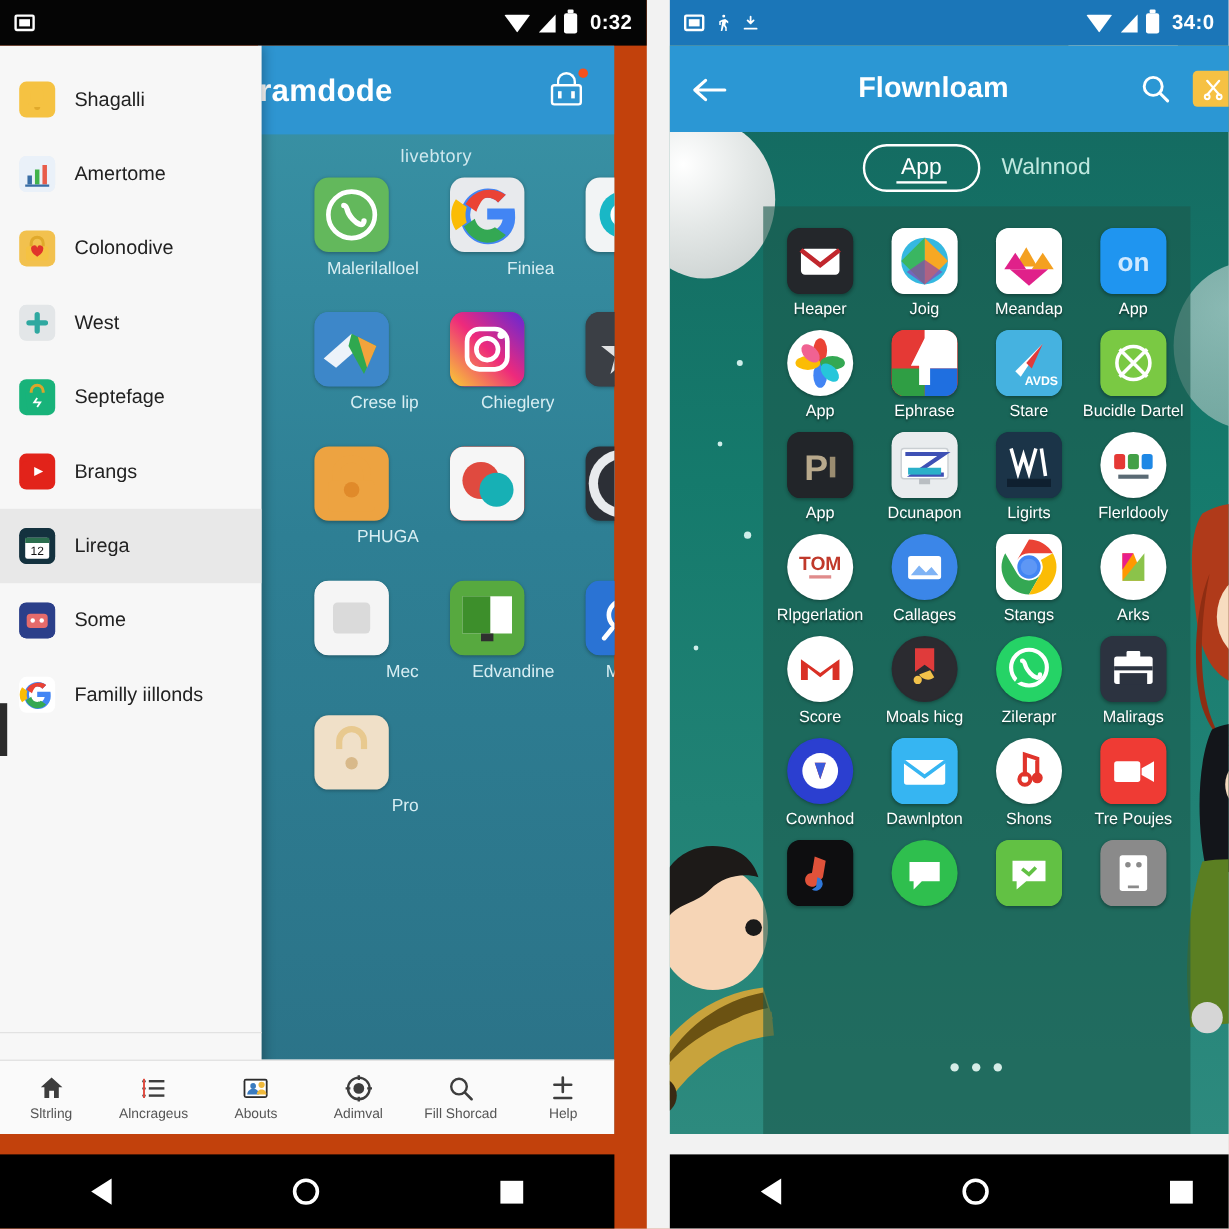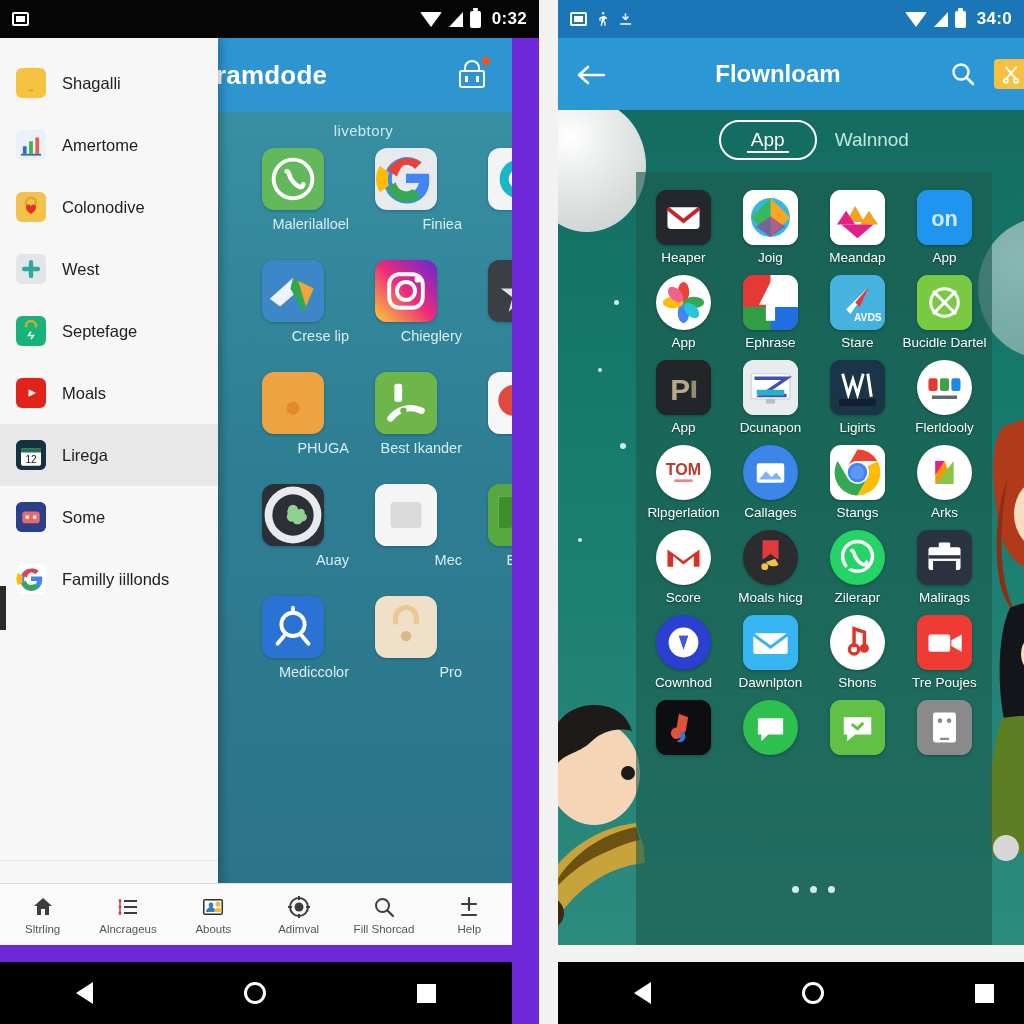--- a/index.html
+++ b/index.html
@@ -7,21 +7,21 @@
   body {
     background:#f2f2f2;
     font-family:"Liberation Sans", sans-serif;
     overflow:hidden;
     position:relative;
   }
   .stage { position:absolute; inset:0; display:flex; }
 
   
   .phone { position:relative; overflow:hidden; }
-  .phone-left  { width:592px; height:1024px; background:#6d28d9; }
+  .phone-left  { width:592px; height:1024px; background:#c2410c; }
   .phone-right { width:512px; height:1024px; background:#f2f2f2;margin-left:19px; }
 
   
   .statusbar {
     height:38px; display:flex; align-items:center;
     padding:0 12px; color:#fff; font-size:15px; font-weight:bold;
   }
   .sb-left-dark { background:#050505; }
   .sb-right-blue { background:#1b76b8; }
   .sb-icons-left { display:flex; align-items:center; gap:8px; }
@@ -310,29 +310,20 @@
           <div class="l-cell">
             <div class="l-ic" style="background:#eda341"><svg viewBox="0 0 48 48" width="100%" height="100%">
                 <rect width="48" height="48" fill="#2e7f94" opacity="0"></rect>
                 <path d="M14 22v-4a10 10 0 0120 0v4" stroke="#eda341" stroke-width="5" fill="none"></path>
                 <rect x="9" y="22" width="30" height="20" rx="3" fill="#eda341"></rect>
                 <circle cx="24" cy="28" r="5" fill="#e08a2a"></circle>
               </svg></div>
             <div class="l-lbl">PHUGA</div>
           </div>
           <div class="l-cell">
-            <div class="l-ic" style="background:#6fb64a"><svg viewBox="0 0 48 48" width="100%" height="100%">
-                <rect width="48" height="48" fill="#6fb64a"></rect>
-                <rect x="15" y="9" width="6" height="14" rx="2" fill="#fff"></rect>
-                <path d="M12 36c6-8 16-10 24-6" stroke="#fff" stroke-width="5" fill="none" stroke-linecap="round"></path>
-                <circle cx="22" cy="30" r="2.5" fill="#6fb64a"></circle>
-              </svg></div>
-            <div class="l-lbl">Best Ikander</div>
-          </div>
-          <div class="l-cell">
             <div class="l-ic" style="background:#e04a3f"><svg viewBox="0 0 48 48" width="100%" height="100%">
                 <rect width="48" height="48" fill="#f6f6f6"></rect>
                 <circle cx="20" cy="22" r="12" fill="#e04a3f"></circle>
                 <circle cx="30" cy="28" r="11" fill="#17b0b5"></circle>
               </svg></div>
             <div class="l-lbl"></div>
           </div>
           <div class="l-cell">
             <div class="l-ic" style="background:#2c2f36"><svg viewBox="0 0 48 48" width="100%" height="100%">
                 <circle cx="24" cy="24" r="22" fill="#e8eaed"></circle>
@@ -415,21 +406,21 @@
                   <path d="M8 18h32l-3 24H11z" fill="#18b37a"></path>
                   <path d="M24 25l-4 6h8l-4 6" stroke="#fff" stroke-width="2.4" fill="none"></path>
                 </svg></span>
               <span class="d-lbl">Septefage</span>
             </div>
             <div class="d-item">
               <span class="d-ic" style="background:#e2231a"><svg viewBox="0 0 48 48" width="100%" height="100%">
                   <rect x="2" y="10" width="44" height="28" rx="8" fill="#e2231a"></rect>
                   <path d="M20 18l12 6-12 6z" fill="#fff"></path>
                 </svg></span>
-              <span class="d-lbl">Moals</span>
+              <span class="d-lbl">Brangs</span>
             </div>
             <div class="d-item active">
               <span class="d-ic" style="background:#14323f"><svg viewBox="0 0 48 48" width="100%" height="100%">
                   <rect width="48" height="48" rx="10" fill="#14323f"></rect>
                   <rect x="8" y="13" width="32" height="28" rx="3" fill="#fff"></rect>
                   <rect x="8" y="13" width="32" height="7" fill="#2b6e4e"></rect>
                   <text x="24" y="36" font-size="16" font-family="Liberation Sans" text-anchor="middle" fill="#111">12</text>
                 </svg></span>
               <span class="d-lbl">Lirega</span>
             </div>

